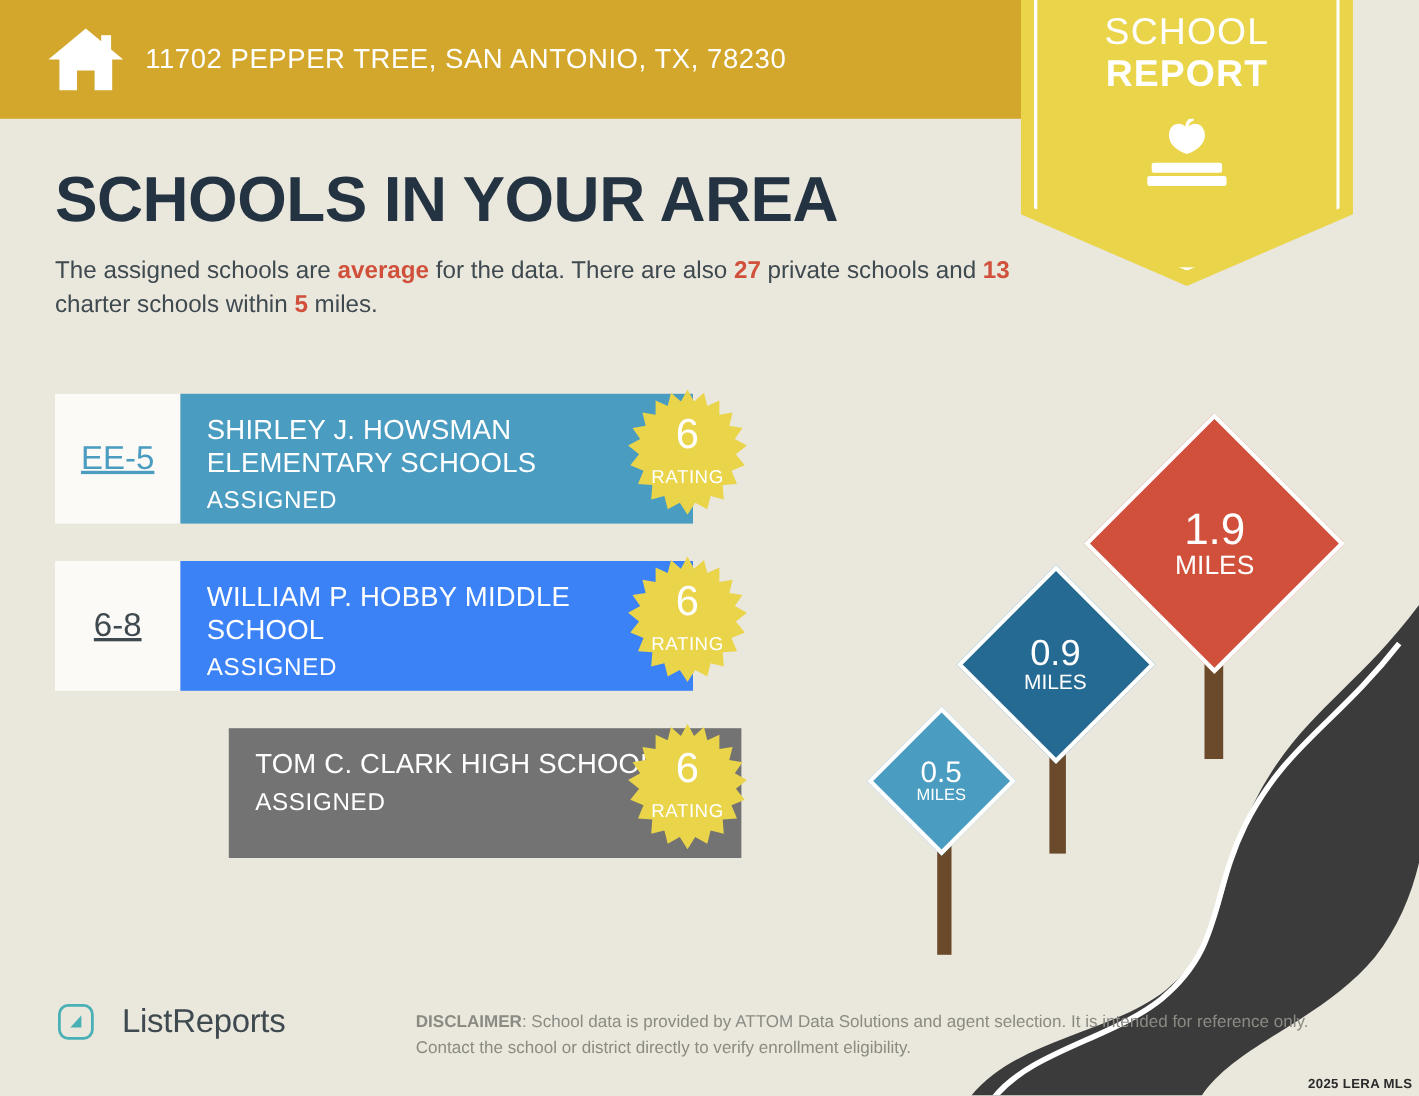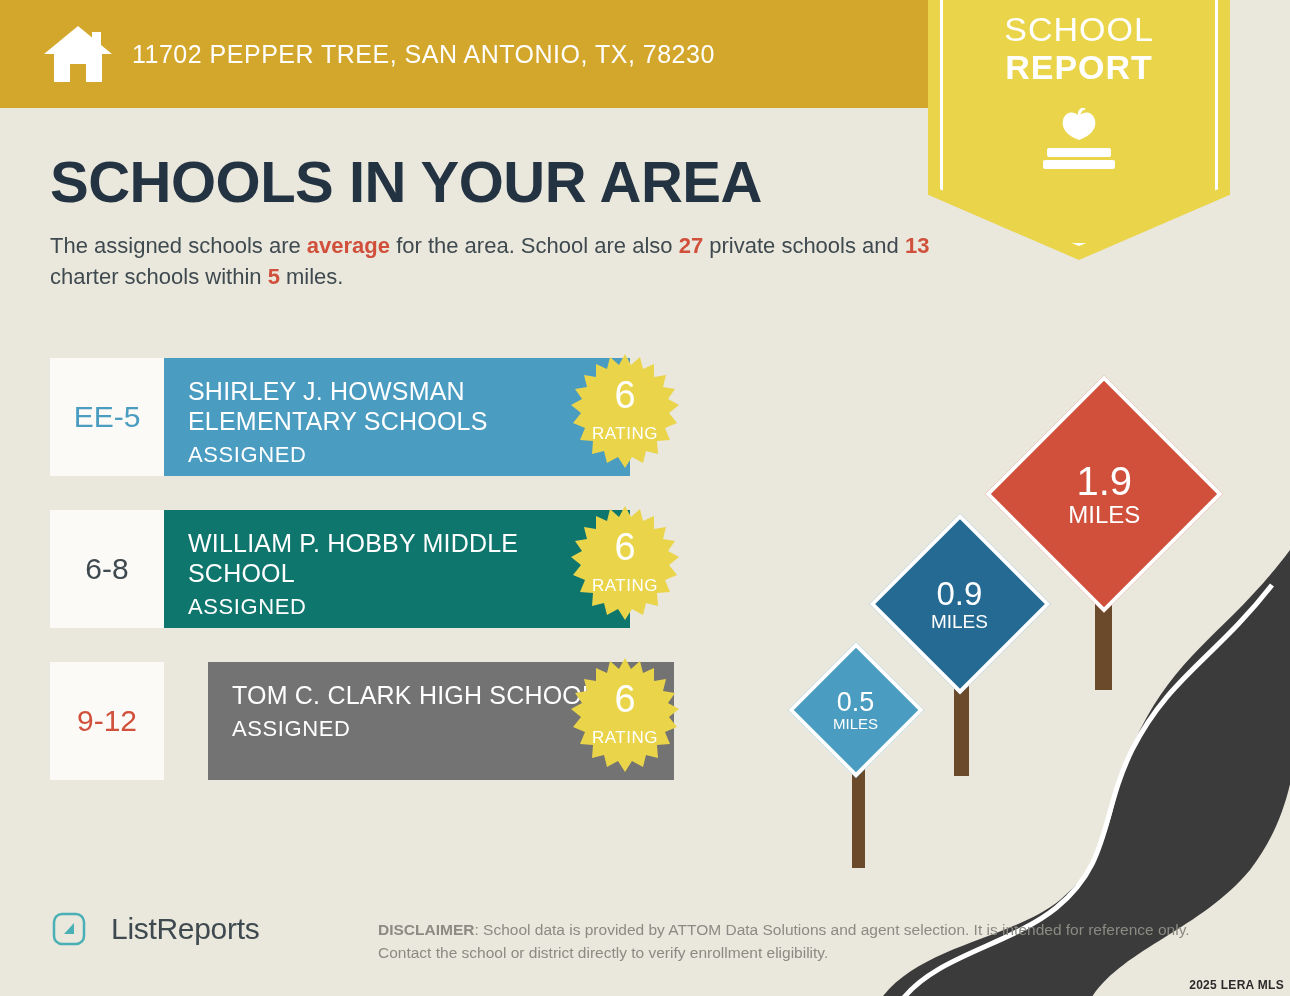--- a/index.html
+++ b/index.html
@@ -84,33 +84,33 @@
   #school-row-0 { top: 358px; }
   #school-row-1 { top: 510px; }
   #school-row-2 { top: 662px; }
 
   .grade-box {
     position: absolute; left: 0; top: 0;
     width: 114px; height: 118px;
     background: #fbfaf6;
     display: flex; align-items: center; justify-content: center;
   }
-  .grade-text { font-size: 30px; }
+  .grade-text { font-size: 30px; text-decoration: underline; }
   .row-0 .grade-text { color: #4a9cc0; }
   .row-1 .grade-text { color: #3f4a50; }
   .row-2 .grade-text { color: #d0503b; }
 
   .name-bar {
     position: absolute; left: 114px; top: 0;
     width: 466px; height: 118px;
     padding: 18px 0 0 24px;
     color: #ffffff;
   }
   .row-0 .name-bar { background: #4a9cc0; }
-  .row-1 .name-bar { background: #0f766e; }
+  .row-1 .name-bar { background: #3b82f6; }
   .row-2 .name-bar { background: #737373; margin-left: 44px; }
 
   .school-name {
     font-size: 25px; line-height: 1.2;
     letter-spacing: 0.2px;
   }
   .school-status {
     margin-top: 6px;
     font-size: 22px; letter-spacing: 0.6px;
   }
@@ -218,21 +218,21 @@
         <path d="M50 8 C44 2 36 4 34 12 C32 20 38 28 50 32 C62 28 68 20 66 12 C64 4 56 2 50 8 Z" fill="#ffffff"></path>
         <path d="M50 8 C50 4 52 1 56 0" stroke="#ffffff" stroke-width="3" fill="none"></path>
         <rect x="18" y="40" width="64" height="9" rx="2" fill="#ffffff"></rect>
         <rect x="14" y="52" width="72" height="9" rx="2" fill="#ffffff"></rect>
       </svg>
     </div>
   </div>
 
   <div id="page-title">SCHOOLS IN YOUR AREA</div>
   <div id="summary-text">
-    <span>The assigned schools are </span><b>average</b><span> for the area. School are also </span><b>27</b><span> private schools and </span><b>13</b><span> charter schools within </span><b>5</b><span> miles.</span>
+    <span>The assigned schools are </span><b>average</b><span> for the data. There are also </span><b>27</b><span> private schools and </span><b>13</b><span> charter schools within </span><b>5</b><span> miles.</span>
   </div>
 
   <div class="school-row row-0" id="school-row-0">
     <div class="grade-box">
       <span class="grade-text">EE-5</span>
     </div>
     <div class="name-bar">
       <div class="school-name">SHIRLEY J. HOWSMAN ELEMENTARY SCHOOLS</div>
       <div class="school-status">ASSIGNED</div>
     </div>
@@ -256,23 +256,20 @@
     <div class="rating-burst">
       <svg viewBox="0 0 130 130" width="130" height="130">
         <polygon fill="#ead44a" points="65,2 71,13 80,5 83,17 94,12 94,25 106,23 103,35 115,37 108,47 119,53 109,61 117,71 105,76 110,88 97,89 98,102 86,99 83,111 72,105 65,116 58,105 47,111 44,99 32,102 33,89 20,88 25,76 13,71 21,61 11,53 22,47 15,37 27,35 24,23 36,25 36,12 47,17 50,5 59,13"></polygon>
       </svg>
       <div class="rating-value">6</div>
       <div class="rating-label">RATING</div>
     </div>
   </div>
 
   <div class="school-row row-2" id="school-row-2">
-    <div class="grade-box">
-      <span class="grade-text">9-12</span>
-    </div>
     <div class="name-bar">
       <div class="school-name">TOM C. CLARK HIGH SCHOOL</div>
       <div class="school-status">ASSIGNED</div>
     </div>
     <div class="rating-burst">
       <svg viewBox="0 0 130 130" width="130" height="130">
         <polygon fill="#ead44a" points="65,2 71,13 80,5 83,17 94,12 94,25 106,23 103,35 115,37 108,47 119,53 109,61 117,71 105,76 110,88 97,89 98,102 86,99 83,111 72,105 65,116 58,105 47,111 44,99 32,102 33,89 20,88 25,76 13,71 21,61 11,53 22,47 15,37 27,35 24,23 36,25 36,12 47,17 50,5 59,13"></polygon>
       </svg>
       <div class="rating-value">6</div>
       <div class="rating-label">RATING</div>

